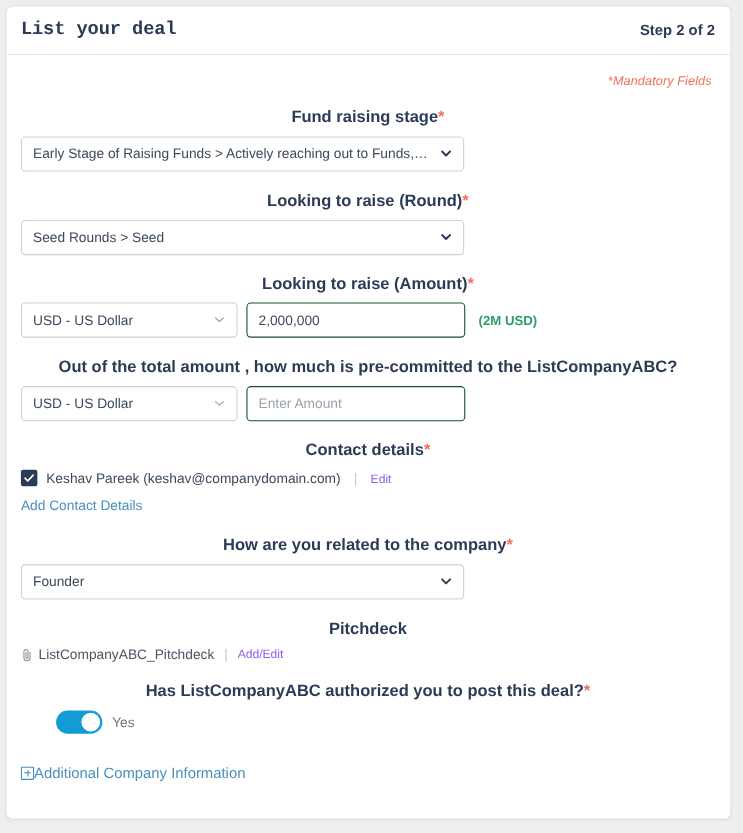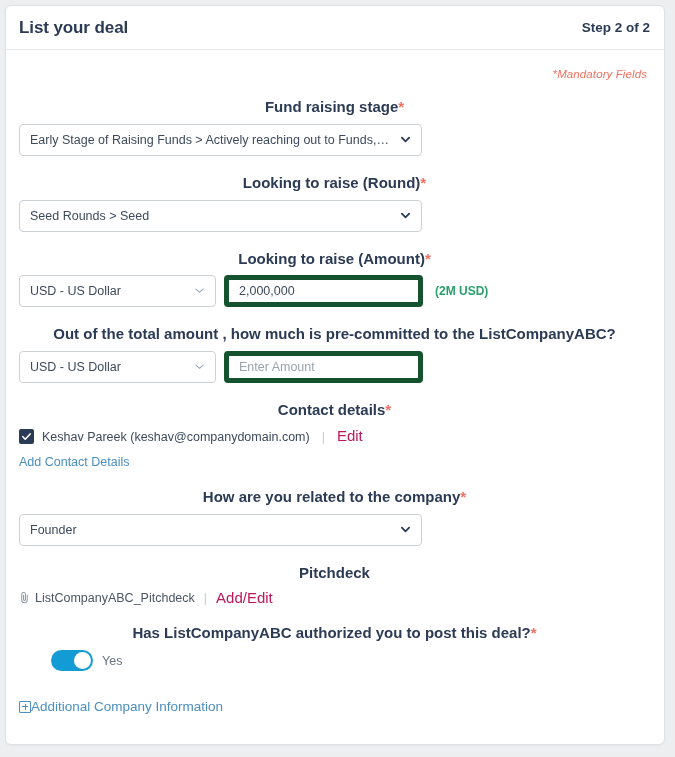--- a/index.html
+++ b/index.html
@@ -41,20 +41,21 @@
     display: flex;
     align-items: center;
     justify-content: space-between;
     padding: 0 14px 0 13px;
   }
   .card-title {
     font-size: 17px;
     font-weight: bold;
     color: #2c3b55;
     letter-spacing: -0.1px;
+    font-family: Liberation Mono, monospace;
   }
   .step-label {
     font-size: 13.5px;
     font-weight: bold;
     color: #2c3b55;
   }
 
   
   .card-body {
     padding: 12px 14px 0 13px;
@@ -116,21 +117,21 @@
     top: 50%;
     width: 9px;
     height: 9px;
     margin-top: -5px;
   }
   .chev svg { display: block; width: 100%; height: 100%; }
 
   .text-input {
     width: 199px;
     height: 32px;
-    border: 5px solid #14532d;
+    border: 1px solid #14532d;
     border-radius: 4px;
     background: #fff;
     padding: 0 10px;
     font-size: 12.5px;
     color: #3d4a5c;
     font-family: "Liberation Sans", sans-serif;
     outline: none;
   }
   .text-input::placeholder { color: #9aa4ad; }
 
@@ -164,22 +165,22 @@
   .contact-name {
     font-size: 12.5px;
     color: #3d4a5c;
   }
   .divider-pipe {
     color: #c3c9cf;
     font-size: 12.5px;
     margin: 0 4px;
   }
   .link {
-    font-size: 15px;
-    color: #be185d;
+    font-size: 11px;
+    color: #8b5cf6;
     cursor: pointer;
     text-decoration: none;
   }
 
   .add-contact {
     display: inline-block;
     margin-top: 11px;
     font-size: 12.5px;
     color: #4a8fc0;
     cursor: pointer;

